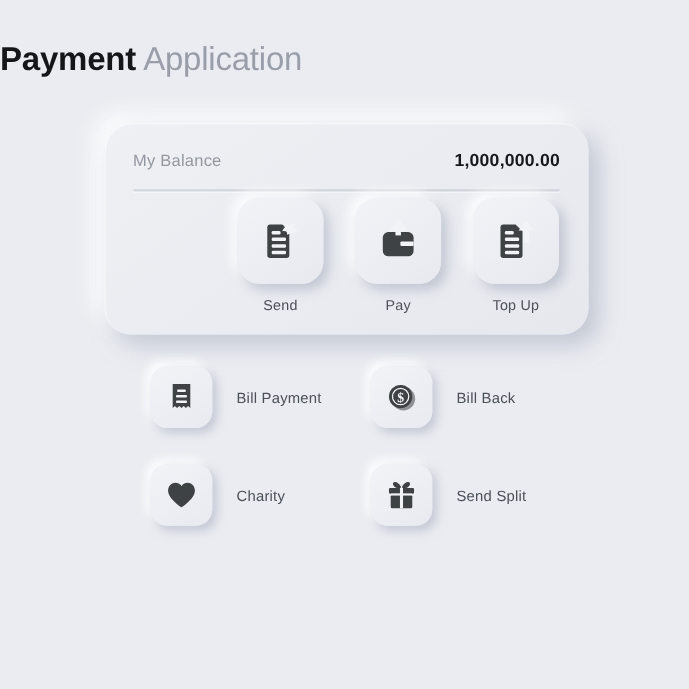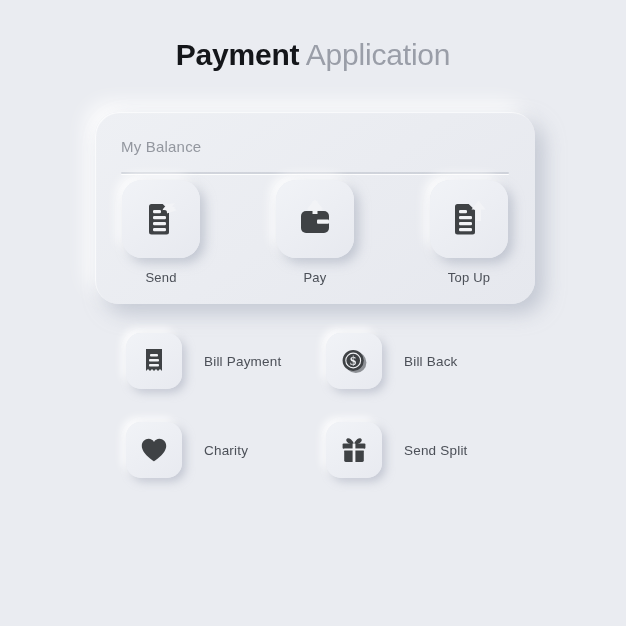--- a/index.html
+++ b/index.html
@@ -14,21 +14,20 @@
     overflow: hidden;
     position: relative;
   }
 
   
   .page-title {
     position: absolute;
     top: 38px;
     left: 0;
     width: 626px;
-    text-align: center;
     font-size: 30px;
     letter-spacing: -0.2px;
     white-space: nowrap;
   }
   .title-strong {
     font-weight: 700;
     color: #14161a;
   }
   .title-light {
     font-weight: 400;
@@ -83,21 +82,22 @@
     box-shadow: 0 1px 0 rgba(255,255,255,0.9);
   }
 
   
   .actions {
     position: absolute;
     left: 26px;
     top: 68px;
     width: 388px;
     display: flex;
-    justify-content: space-between;
+    justify-content: flex-end;
+    gap: 27px;
   }
   .action {
     width: 80px;
     display: flex;
     flex-direction: column;
     align-items: center;
   }
   .action-tile {
     width: 78px;
     height: 78px;
@@ -114,21 +114,21 @@
     margin-top: 12px;
     font-size: 13px;
     color: #4c5058;
     letter-spacing: 0.2px;
     white-space: nowrap;
   }
 
   
   .menu {
     position: absolute;
-    left: 126px;
+    left: 137px;
     top: 333px;
     width: 400px;
     display: grid;
     grid-template-columns: 200px 200px;
     grid-row-gap: 33px;
   }
   .menu-item {
     display: flex;
     align-items: center;
   }
@@ -163,20 +163,21 @@
 
 <div class="page-title">
   <span class="title-strong">Payment</span>
   <span class="title-light">Application</span>
 </div>
 
 <div class="balance-card">
 
   <div class="balance-row">
     <span class="balance-label">My Balance</span>
+    <span class="balance-amount">1,000,000.00</span>
   </div>
   <div class="balance-divider"></div>
 
   <div class="actions">
 
     <div class="action">
       <div class="action-tile">
         <span>
           <svg width="44" height="44" viewBox="0 0 44 44">
             <path class="ico-dark" d="M10 9.5a2.5 2.5 0 0 1 2.5-2.5h11.2l6.3 6.3V35a2.5 2.5 0 0 1-2.5 2.5H12.5A2.5 2.5 0 0 1 10 35z"></path>

